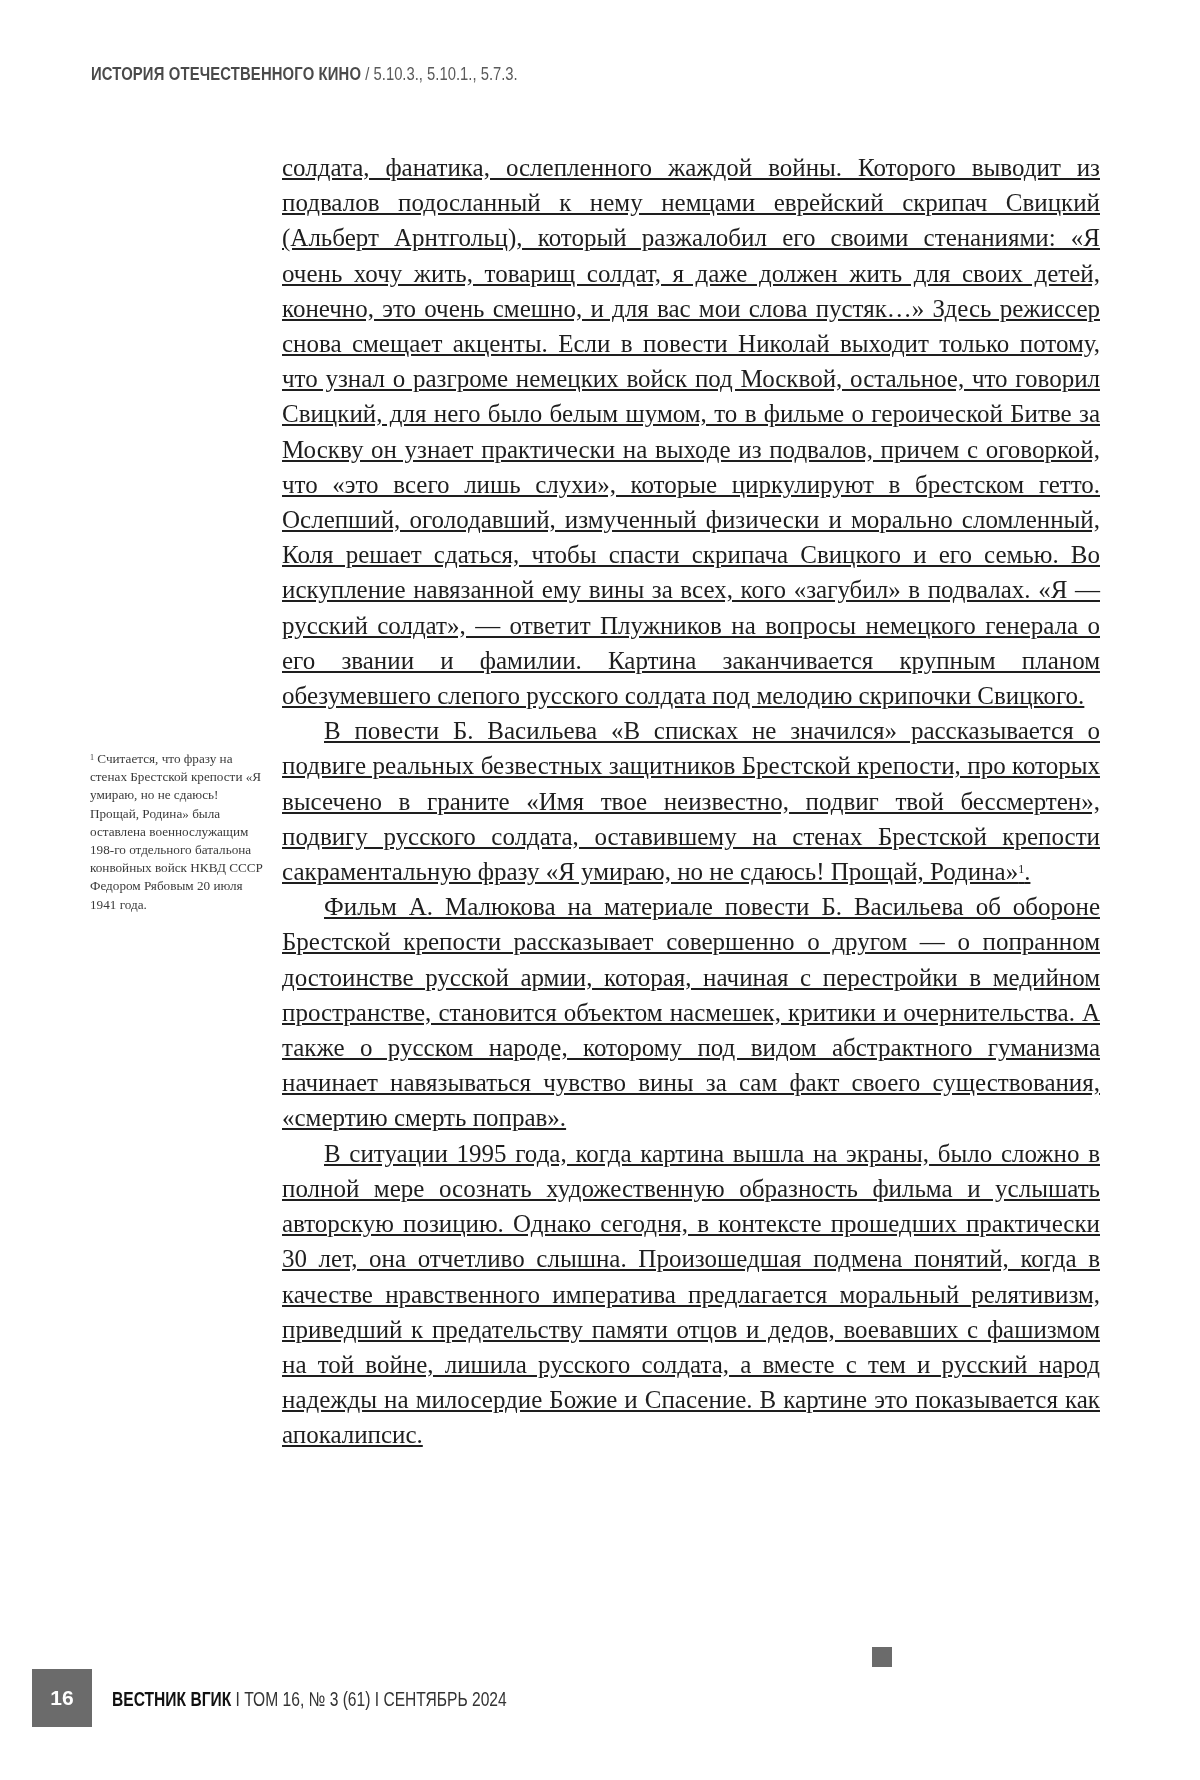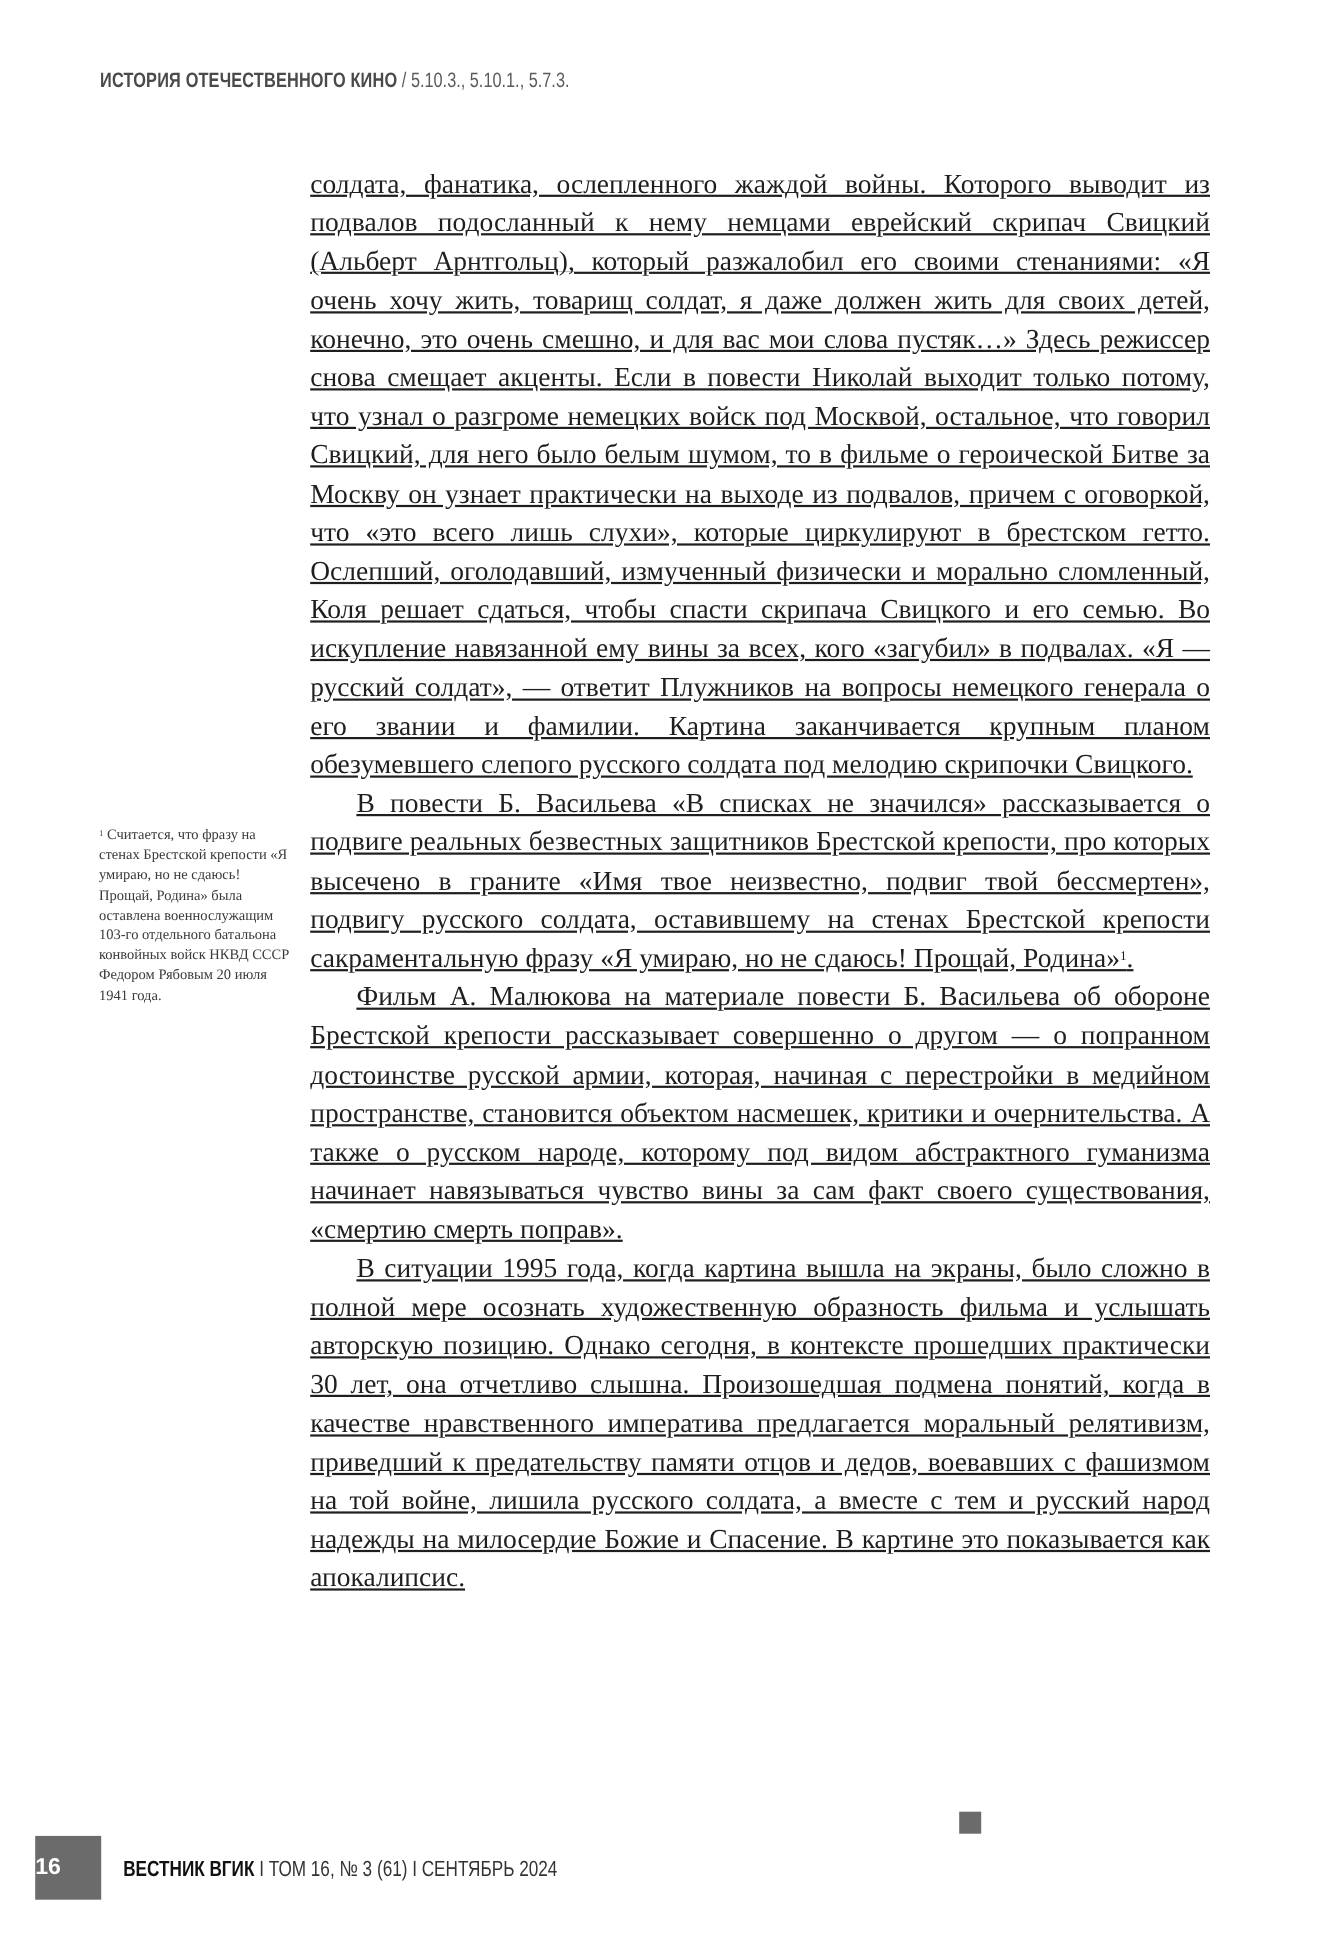--- a/index.html
+++ b/index.html
@@ -23,40 +23,40 @@
   }
   .body-text p { margin: 0; text-decoration: underline; }
   .body-text p.indent { text-indent: 42px; }
   .body-text sup { font-size: 12px; vertical-align: top; position: relative; top: -2px; }
   .end-mark {
     position: absolute; left: 872px; top: 1647px; width: 20px; height: 20px; background: #6b6b6b;
   }
   .page-badge {
     position: absolute; left: 32px; top: 1669px; width: 60px; height: 58px; background: #6b6b6b;
     color: #ffffff; font-family: "Liberation Sans", sans-serif; font-weight: bold; font-size: 21px;
-    display: flex; align-items: center; justify-content: flex-start;
+    display: flex; align-items: center; justify-content: center;
   }
   .footer-line {
     position: absolute; left: 112px; top: 1688px; white-space: nowrap;
     font-family: "Liberation Sans", sans-serif; font-size: 20px; color: #1a1a1a;
     transform: scaleX(0.78); transform-origin: left top;
   }
   .footer-line .journal { font-weight: bold; color: #111; }
   .footer-line .issue { color: #333; }
 </style>
 </head>
 <body>
 
 <div class="running-head">
   <span class="rh-title">ИСТОРИЯ ОТЕЧЕСТВЕННОГО КИНО</span><span class="rh-codes"> / 5.10.3., 5.10.1., 5.7.3.</span>
 </div>
 
 <aside class="sidenote">
   <sup>1</sup>
-  <span>Считается, что фразу на стенах Брестской крепости «Я умираю, но не сдаюсь! Прощай, Родина» была оставлена военнослужащим 103-го отдельного батальона конвойных войск НКВД СССР Федором Рябовым 20 июля 1941 года.</span>
+  <span>Считается, что фразу на стенах Брестской крепости «Я умираю, но не сдаюсь! Прощай, Родина» была оставлена военнослужащим 198-го отдельного батальона конвойных войск НКВД СССР Федором Рябовым 20 июля 1941 года.</span>
 </aside>
 
 <main class="body-text">
   <p>солдата, фанатика, ослепленного жаждой войны. Которого выводит из подвалов подосланный к нему немцами еврейский скрипач Свицкий (Альберт Арнтгольц), который разжалобил его своими стенаниями: «Я очень хочу жить, товарищ солдат, я даже должен жить для своих детей, конечно, это очень смешно, и для вас мои слова пустяк…» Здесь режиссер снова смещает акценты. Если в повести Николай выходит только потому, что узнал о разгроме немецких войск под Москвой, остальное, что говорил Свицкий, для него было белым шумом, то в фильме о героической Битве за Москву он узнает практически на выходе из подвалов, причем с оговоркой, что «это всего лишь слухи», которые циркулируют в брестском гетто. Ослепший, оголодавший, измученный физически и морально сломленный, Коля решает сдаться, чтобы спасти скрипача Свицкого и его семью. Во искупление навязанной ему вины за всех, кого «загубил» в подвалах. «Я — русский солдат», — ответит Плужников на вопросы немецкого генерала о его звании и фамилии. Картина заканчивается крупным планом обезумевшего слепого русского солдата под мелодию скрипочки Свицкого.</p>
   <p class="indent"><span>В повести Б. Васильева «В списках не значился» рассказывается о подвиге реальных безвестных защитников Брестской крепости, про которых высечено в граните «Имя твое неизвестно, подвиг твой бессмертен», подвигу русского солдата, оставившему на стенах Брестской крепости сакраментальную фразу «Я умираю, но не сдаюсь! Прощай, Родина»</span><sup>1</sup><span>.</span></p>
   <p class="indent">Фильм А. Малюкова на материале повести Б. Васильева об обороне Брестской крепости рассказывает совершенно о другом — о попранном достоинстве русской армии, которая, начиная с перестройки в медийном пространстве, становится объектом насмешек, критики и очернительства. А также о русском народе, которому под видом абстрактного гуманизма начинает навязываться чувство вины за сам факт своего существования, «смертию смерть поправ».</p>
   <p class="indent">В ситуации 1995 года, когда картина вышла на экраны, было сложно в полной мере осознать художественную образность фильма и услышать авторскую позицию. Однако сегодня, в контексте прошедших практически 30 лет, она отчетливо слышна. Произошедшая подмена понятий, когда в качестве нравственного императива предлагается моральный релятивизм, приведший к предательству памяти отцов и дедов, воевавших с фашизмом на той войне, лишила русского солдата, а вместе с тем и русский народ надежды на милосердие Божие и Спасение. В картине это показывается как апокалипсис.</p>
 </main>
 
 <div class="end-mark"></div>

